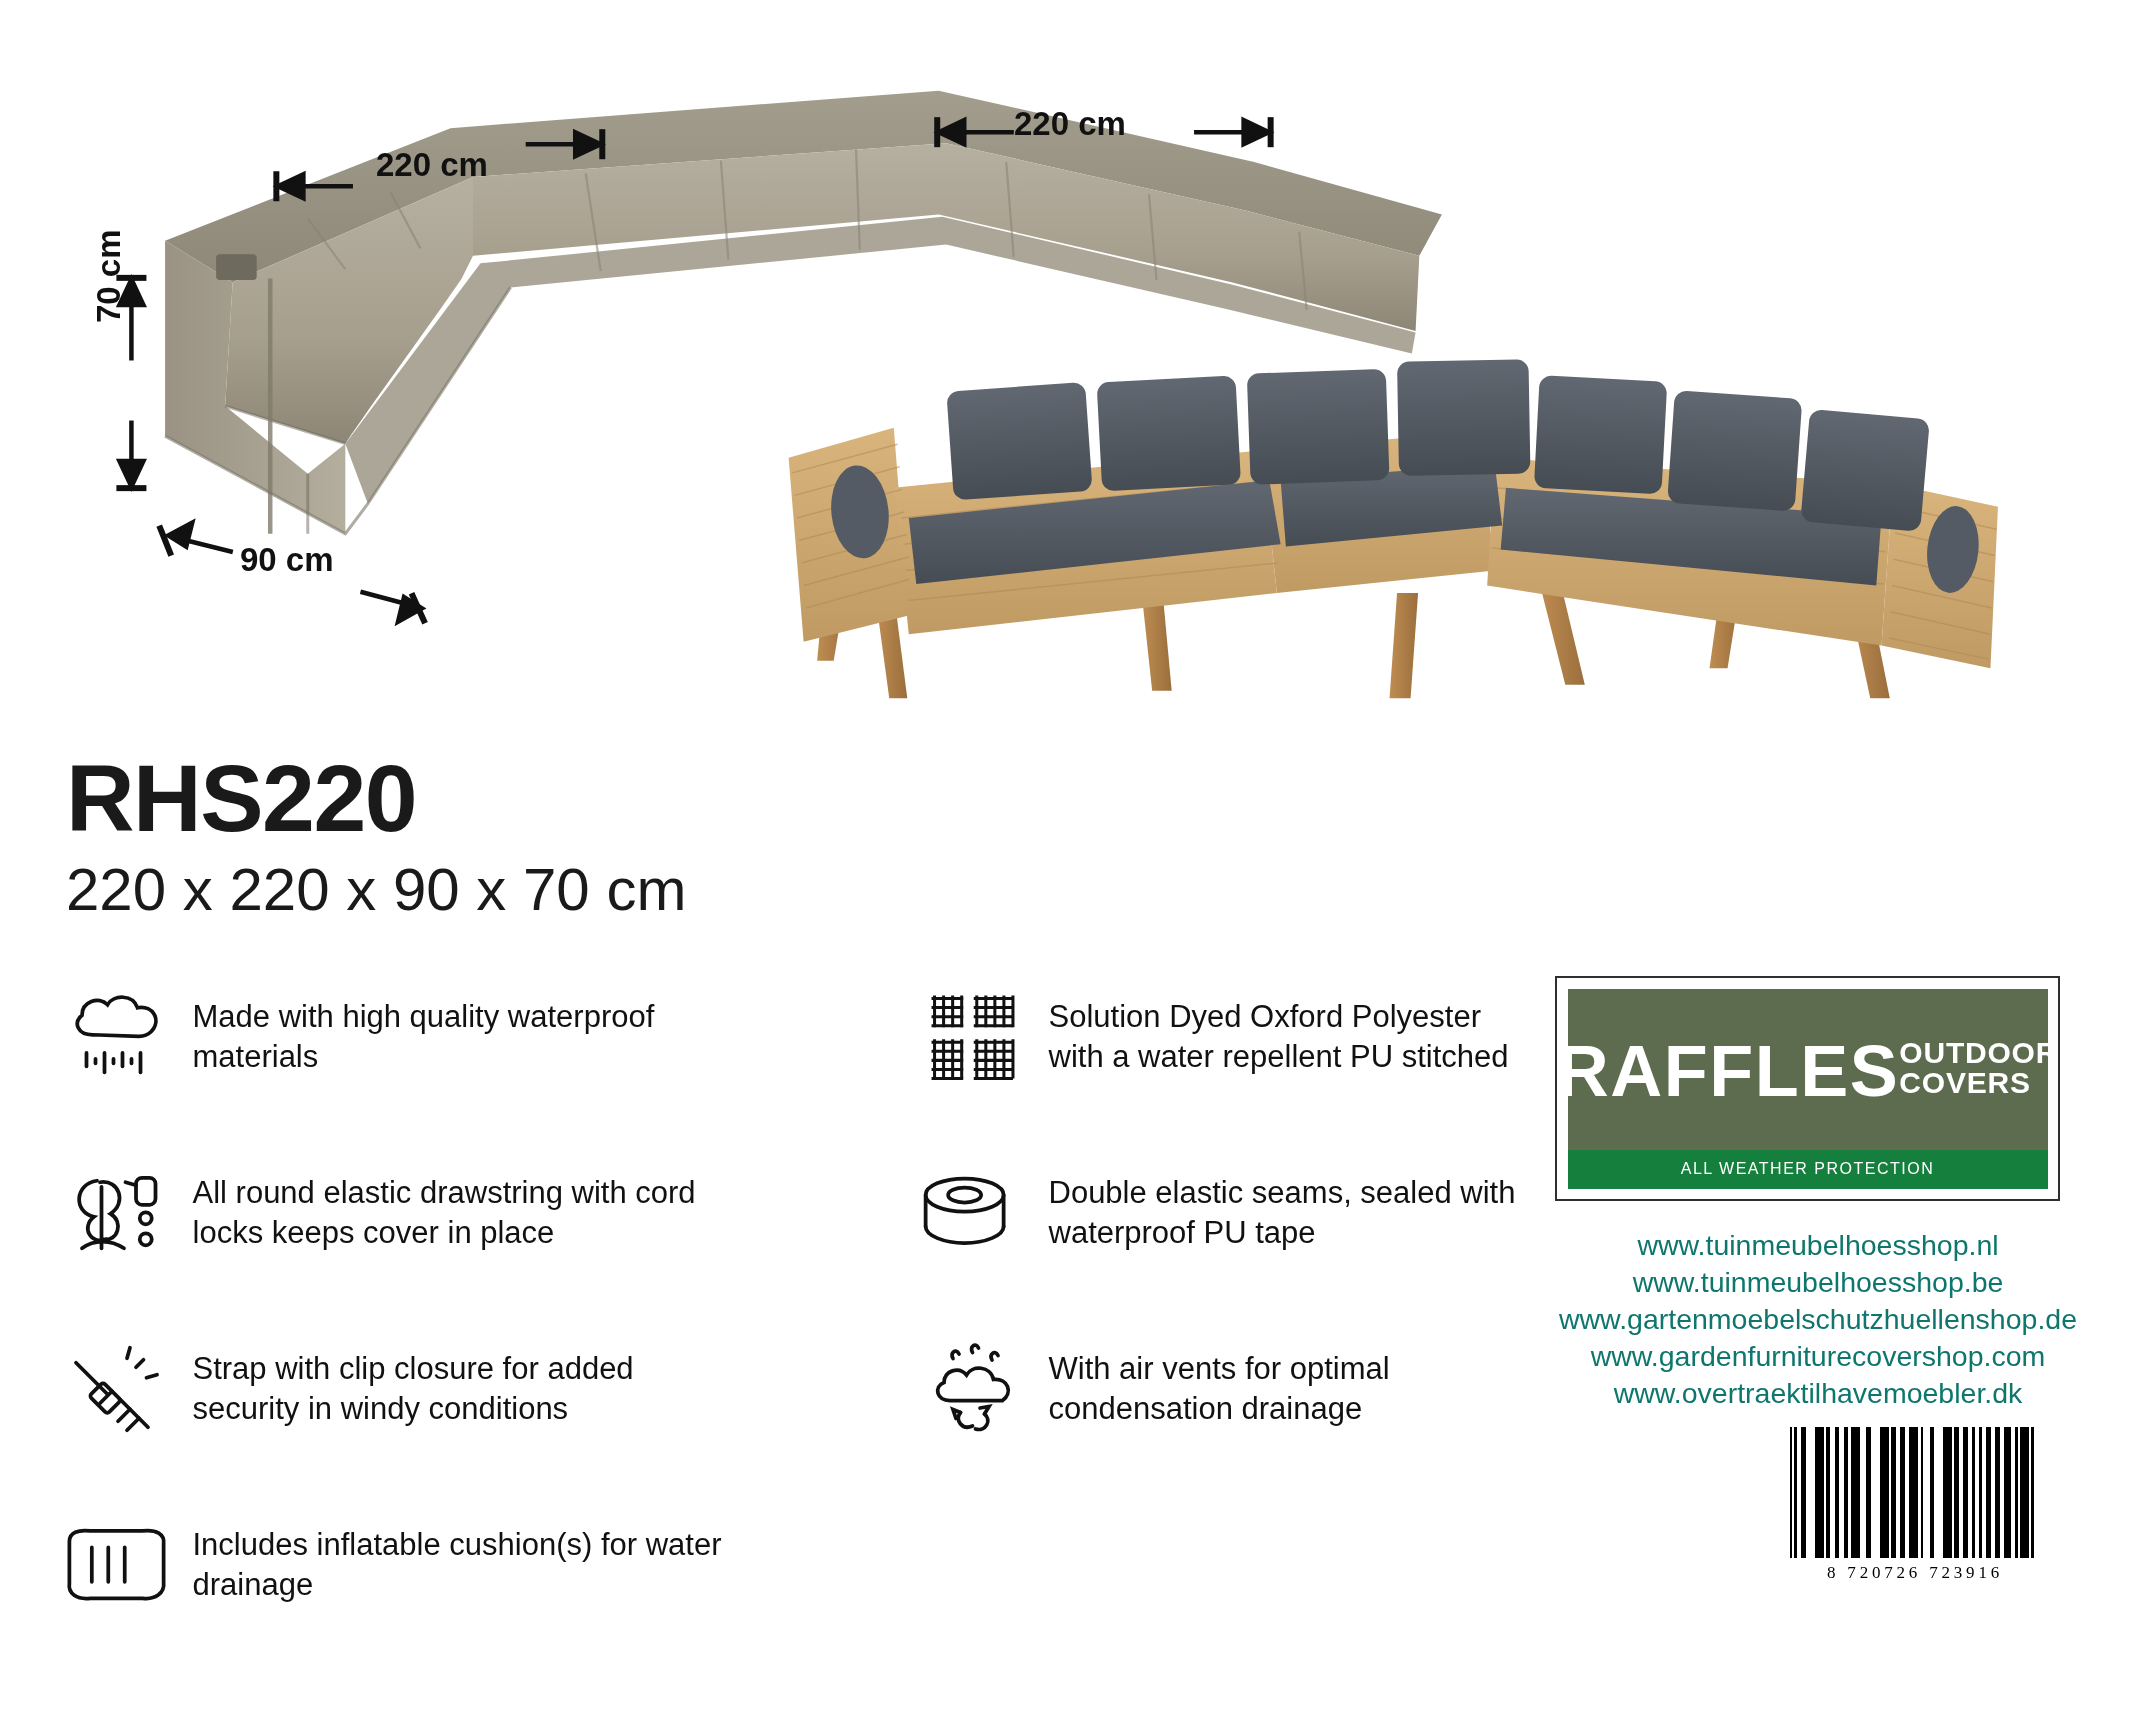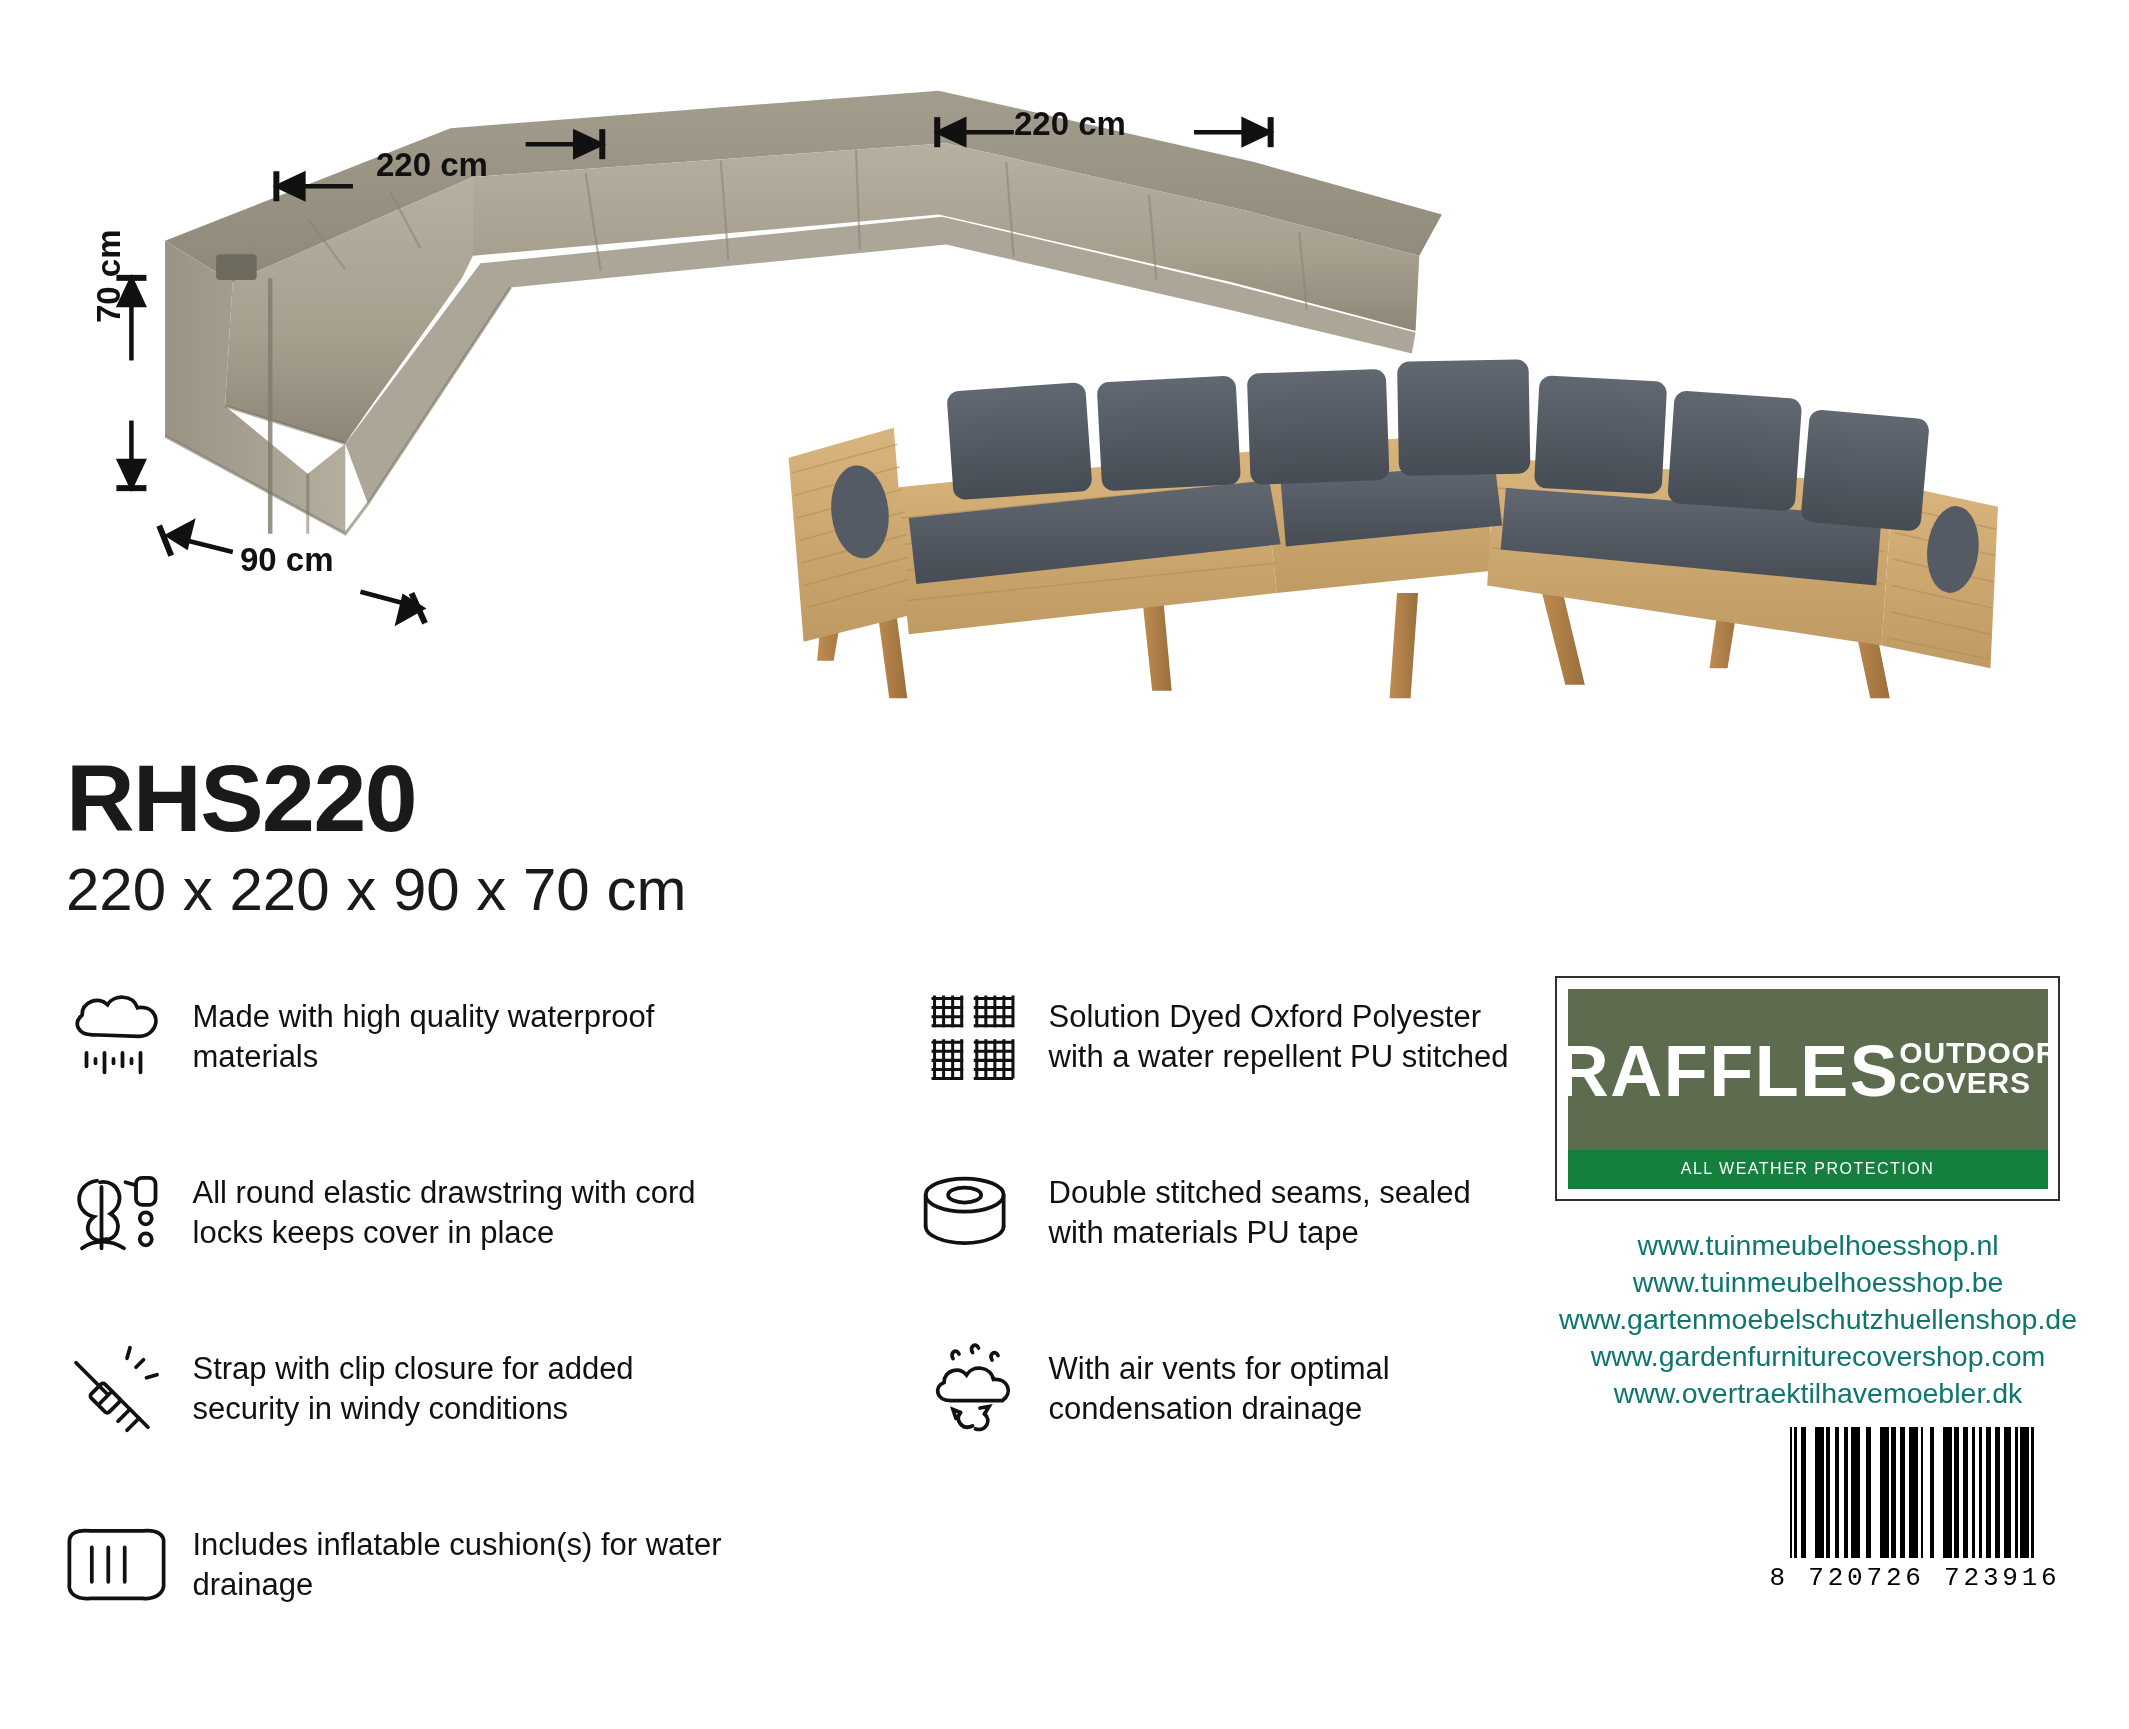--- a/index.html
+++ b/index.html
@@ -167,23 +167,23 @@
     justify-content: center;
     gap: 0;
   }
   .barcode-bars i {
     display: block;
     background: #000;
     height: 100%;
   }
   .barcode-num {
     margin-top: 4.5px;
-    font-size: 26px;
+    font-size: 17px;
     letter-spacing: 3.8px;
-    font-family: Liberation Mono, monospace;
+    font-family: Liberation Serif, serif;
     color: #000;
   }
 </style>
 </head>
 <body>
 
 <div class="hero">
 
   <div class="cover-wrap">
     <svg width="1412" height="541" viewBox="0 0 1880 720" xmlns="http://www.w3.org/2000/svg">
@@ -416,21 +416,21 @@
   <div class="feature col1">
     <div class="feature-icon">
       <svg width="109" height="90" viewBox="0 0 145 120" fill="none" stroke="#111" stroke-width="5" stroke-linecap="round">
         <ellipse cx="62" cy="36" rx="52" ry="22"></ellipse>
         <path d="M10 36 L10 78"></path>
         <path d="M114 36 L114 78"></path>
         <path d="M10 78 C10 90 34 100 62 100 C90 100 114 90 114 78"></path>
         <ellipse cx="62" cy="36" rx="22" ry="10"></ellipse>
       </svg>
     </div>
-    <div class="feature-text">Double stitched seams, sealed with materials PU tape</div>
+    <div class="feature-text">Double elastic seams, sealed with waterproof PU tape</div>
   </div>
 
   <div class="feature col1">
     <div class="feature-icon">
       <svg width="105" height="98" viewBox="0 0 140 130" fill="none" stroke="#111" stroke-width="5" stroke-linecap="round">
         <path d="M16 30 L58 72"></path>
         <rect x="52" y="56" width="34" height="26" rx="4" transform="rotate(45 52 56)"></rect>
         <path d="M74 78 L112 116"></path>
         <path d="M88 92 L72 108 M100 104 L84 120 M64 68 L48 84"></path>
         <path d="M96 36 L106 26 M110 50 L124 46 M84 24 L88 10"></path>

